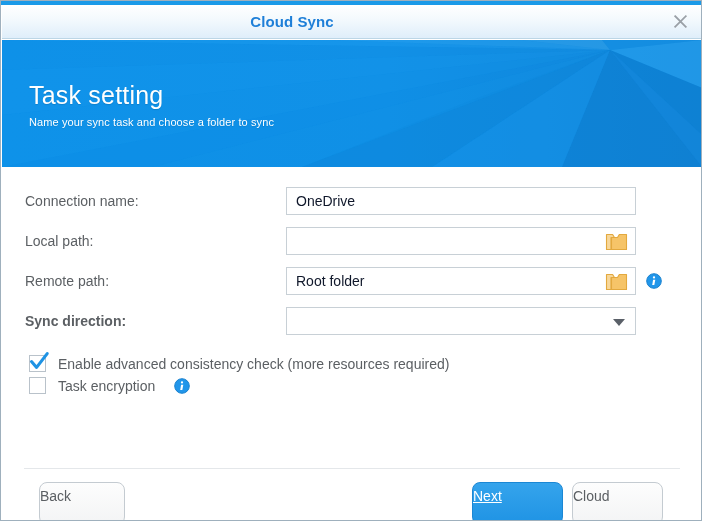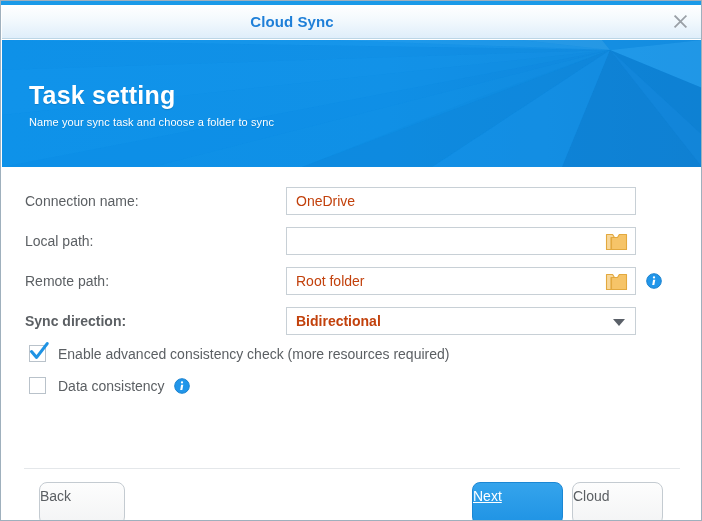--- a/index.html
+++ b/index.html
@@ -66,21 +66,21 @@
     width: 700px;
     height: 127px;
     overflow: hidden;
     background: #0d90e8;
   }
   .banner svg { position: absolute; left: 0; top: 0; display: block; }
   .banner-title {
     position: absolute;
     left: 27px; top: 41px;
     font-size: 25px;
-    font-weight: bold;
+    font-weight: normal;
     color: #ffffff;
     letter-spacing: 0.2px;
     text-shadow: 0 1px 1px rgba(0,0,0,.13);
   }
   .banner-sub {
     position: absolute;
     left: 27px; top: 76px;
     font-size: 11px;
     color: #ffffff;
     letter-spacing: .1px;
@@ -115,21 +115,21 @@
     width: 350px; height: 28px;
     box-sizing: border-box;
     border: 1px solid #c8d0d6;
     background: #ffffff;
   }
   .field-value {
     position: absolute;
     left: 9px; top: 0;
     line-height: 27px;
     font-size: 14px;
-    color: #c2410c;
+    color: #0f172a;
     white-space: nowrap;
   }
   .folder-icon {
     position: absolute;
     right: 6px; top: 3px;
     width: 24px; height: 21px;
     cursor: pointer;
   }
   .caret {
     position: absolute;
@@ -298,37 +298,36 @@
           <circle cx="8" cy="8" r="7.3" fill="#2196ea" stroke="#1b82cf" stroke-width="1"></circle>
           <circle cx="8" cy="4.4" r="1.15" fill="#ffffff"></circle>
           <path d="M7.1 6.8 L9.3 6.8 L8.3 12.1 L6.2 12.1 Z" fill="#ffffff"></path>
         </svg>
       </div>
     </div>
 
     <div class="row" style="top:139px;font-weight:bold;">
       <div class="row-label">Sync direction:</div>
       <div class="field">
-        <div class="field-value">Bidirectional</div>
         <div class="caret"></div>
       </div>
     </div>
 
-    <div class="cbrow" style="top:177px;">
+    <div class="cbrow" style="top:187px;">
       <div class="cbox">
         <svg class="tick" viewBox="0 0 24 24" aria-hidden="true">
           <path d="M4.5 12.6 L9.6 18.4 L20.2 4.6" stroke="#1f93e4" stroke-width="3.1" fill="none" stroke-linecap="round" stroke-linejoin="round"></path>
         </svg>
       </div>
       <div class="cblabel">Enable advanced consistency check (more resources required)</div>
     </div>
 
     <div class="cbrow" style="top:209px;">
       <div class="cbox"></div>
-      <div class="cblabel">Data consistency</div>
+      <div class="cblabel">Task encryption</div>
       <div class="info-icon" style="left:172px; top:1px;">
         <svg width="16" height="16" viewBox="0 0 16 16" aria-hidden="true">
           <circle cx="8" cy="8" r="7.3" fill="#2196ea" stroke="#1b82cf" stroke-width="1"></circle>
           <circle cx="8" cy="4.4" r="1.15" fill="#ffffff"></circle>
           <path d="M7.1 6.8 L9.3 6.8 L8.3 12.1 L6.2 12.1 Z" fill="#ffffff"></path>
         </svg>
       </div>
     </div>
 
   </div>

